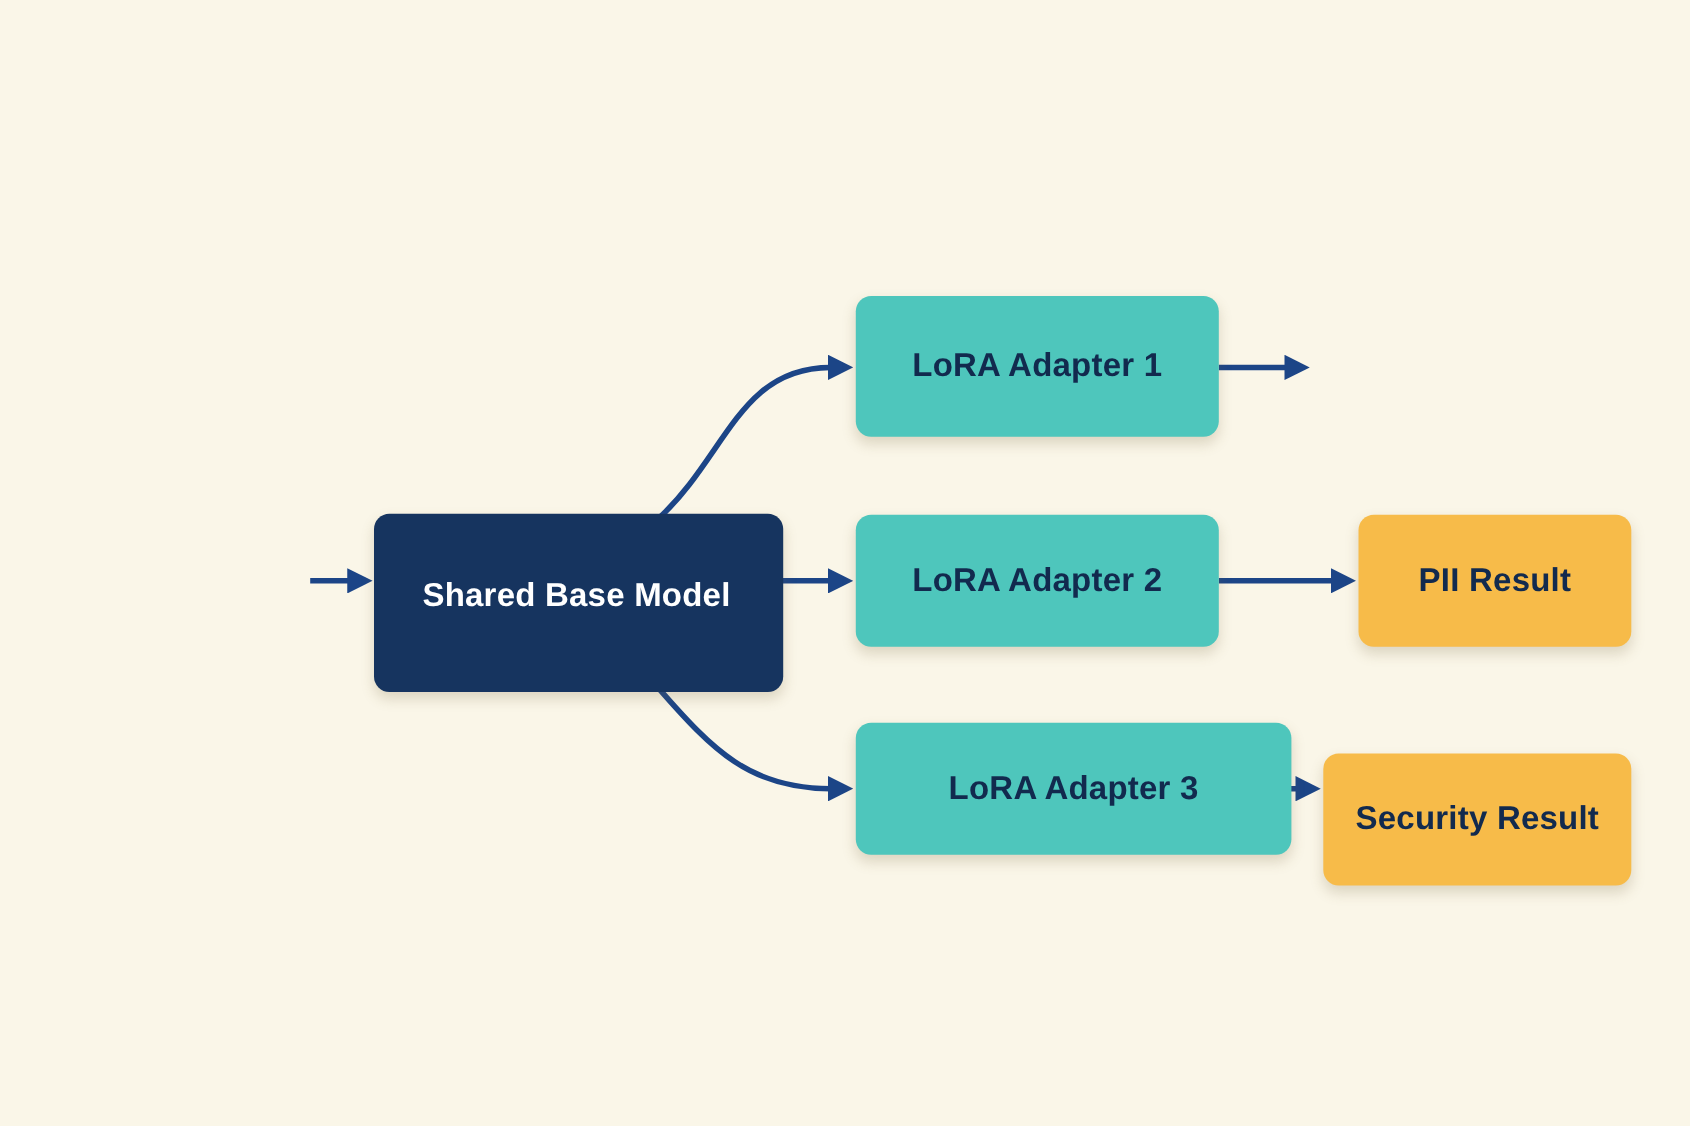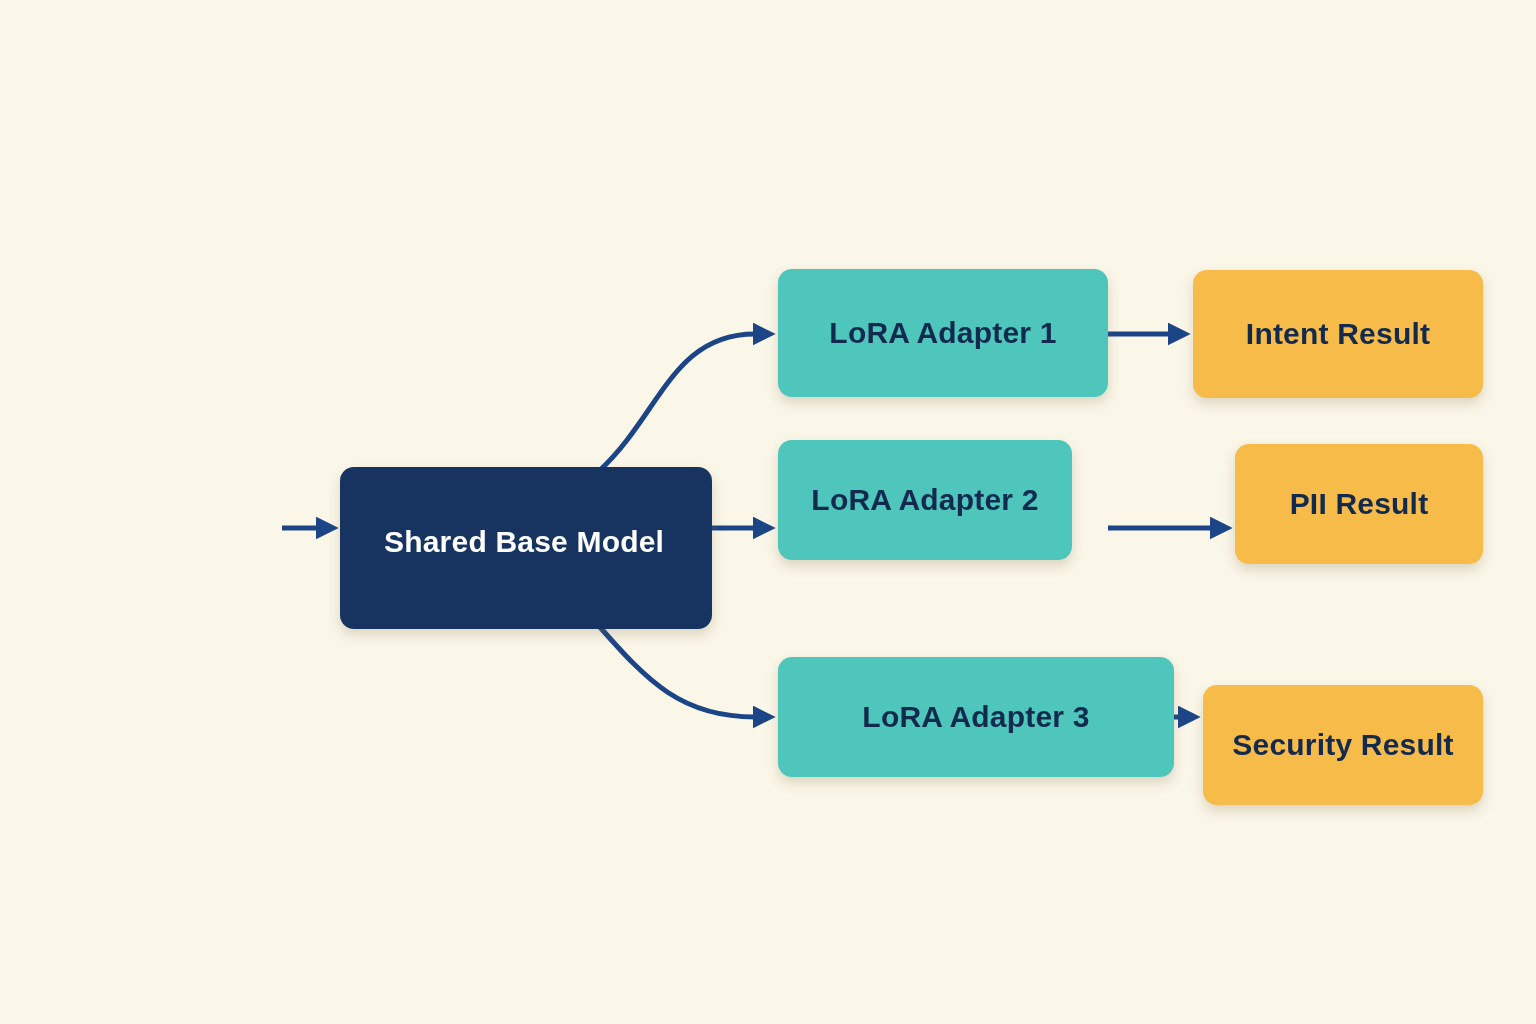--- a/index.html
+++ b/index.html
@@ -33,24 +33,24 @@
     letter-spacing: 0.2px;
     box-shadow: 0 6px 12px rgba(120, 100, 60, 0.22);
     box-sizing: border-box;
     text-align: center;
   }
   .n-input  { left: 35px;   top: 467px; width: 245px; height: 122px; }
   .n-model  { left: 340px;  top: 467px; width: 372px; height: 162px;
               justify-content: flex-start; text-align: left;
               padding: 0 40px 12px 44px; line-height: 1.47; }
   .n-lora1  { left: 778px;  top: 269px; width: 330px; height: 128px; }
-  .n-lora2  { left: 778px;  top: 440px; width: 294px; height: 120px; }
+  .n-lora2  { left: 778px;  top: 468px; width: 330px; height: 120px; }
   .n-lora3  { left: 778px;  top: 657px; width: 396px; height: 120px; }
   .n-intent { left: 1193px; top: 270px; width: 290px; height: 128px; }
-  .n-pii    { left: 1235px; top: 444px; width: 248px; height: 120px; }
+  .n-pii    { left: 1235px; top: 468px; width: 248px; height: 120px; }
   .n-sec    { left: 1203px; top: 657px; width: 280px; height: 120px; margin-top: 28px; }
 </style>
 </head>
 <body>
 
 <div class="canvas">
 
   <svg class="edges-layer" viewBox="0 0 1536 1024" xmlns="http://www.w3.org/2000/svg">
     <defs>
       <marker id="arrowhead" viewBox="0 0 10 10" refX="1" refY="5" markerWidth="4.6" markerHeight="4.6" orient="auto-start-reverse">
@@ -70,19 +70,18 @@
 
 
   <div class="node n-model" style="background-color: rgb(22, 52, 95); color: rgb(255, 255, 255);">Shared Base Model</div>
 
   <div class="node n-lora1" style="background-color: rgb(78, 198, 188); color: rgb(18, 42, 78);">LoRA Adapter 1</div>
 
   <div class="node n-lora2" style="background-color: rgb(78, 198, 188); color: rgb(18, 42, 78);">LoRA Adapter 2</div>
 
   <div class="node n-lora3" style="background-color: rgb(78, 198, 188); color: rgb(18, 42, 78);">LoRA Adapter 3</div>
 
-  <div class="node n-intent" style="background-color: rgb(247, 187, 73); color: rgb(18, 42, 78);">Intent Result</div>
 
   <div class="node n-pii" style="background-color: rgb(247, 187, 73); color: rgb(18, 42, 78);">PII Result</div>
 
   <div class="node n-sec" style="background-color: rgb(247, 187, 73); color: rgb(18, 42, 78);">Security Result</div>
 
 </div>
 
 </body></html>

